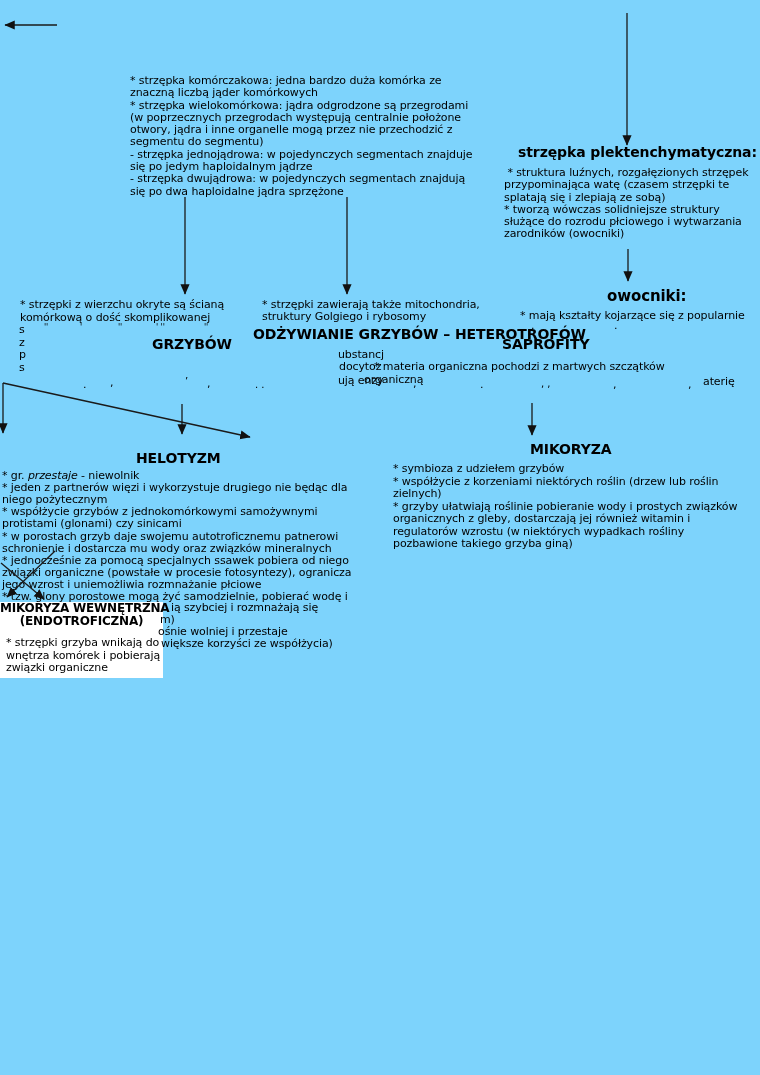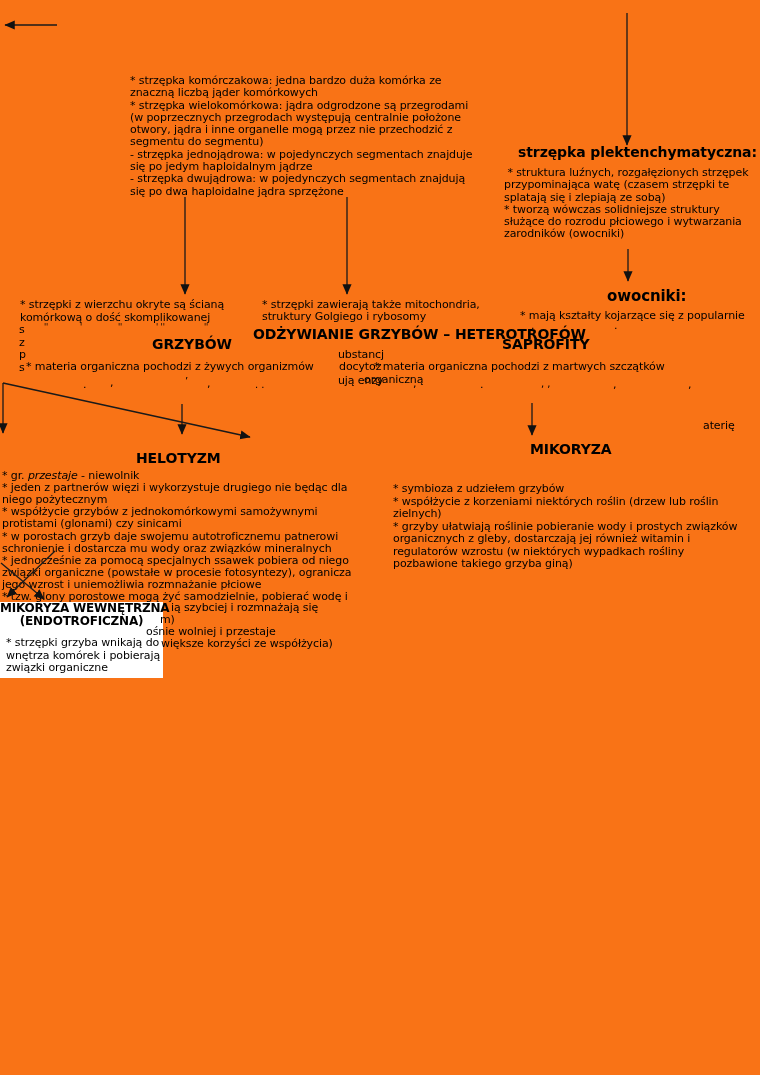--- a/index.html
+++ b/index.html
@@ -1,17 +1,17 @@
 <!DOCTYPE html>
 <html><head>
 <meta charset="utf-8">
 <style>
   html,body{margin:0;padding:0;background:#fff;}
   #canvas{
-    position:relative;width:760px;height:1075px;background:#f97316;overflow:hidden;
+    position:relative;width:760px;height:1075px;background:#7dd3fc;overflow:hidden;
     font-family:"DejaVu Sans","Liberation Sans",sans-serif;color:#000;
   }
   .txt{position:absolute;white-space:pre;font-size:11px;line-height:12.25px;letter-spacing:-0.1px;}
   .ttl{position:absolute;white-space:pre;font-size:14px;font-weight:700;letter-spacing:-0.1px;}
   #connector-layer{position:absolute;left:0;top:0;z-index:6;pointer-events:none;}
   #fragment-layer{position:absolute;left:0;top:0;width:100%;height:100%;z-index:4;}
   .frag{position:absolute;white-space:pre;font-size:11px;line-height:12px;letter-spacing:-0.1px;}
 
   #hyphae-block{left:130px;top:75px;line-height:12.3px;}
   #plekt-title{left:518px;top:144px;}
@@ -24,21 +24,21 @@
   #odzywianie-title{left:253px;top:326px;}
   #pasozyty-title{left:152px;top:336px;}
   #saprofity-title{left:502px;top:336px;}
   #pasozyty-bullet{left:26px;top:361px;}
   #saprofity-bullet{left:374px;top:361px;}
   #helotyzm-title{left:136px;top:450px;}
   #helotyzm-line1{left:2px;top:470px;}
   #helotyzm-line1 .it{font-style:italic;}
   #helotyzm-text{left:2px;top:482px;line-height:12.15px;}
   #mikoryza-title{left:530px;top:441px;}
-  #mikoryza-text{left:393px;top:463px;line-height:12.5px;margin-top:20px;}
+  #mikoryza-text{left:393px;top:463px;line-height:12.5px;}
   #endo-box{position:absolute;left:0;top:602px;width:163px;height:76px;background:#fff;z-index:3;}
   .endo-title{white-space:pre;text-align:center;font-weight:700;font-size:12px;line-height:12.6px;letter-spacing:-0.2px;}
   #endo-text{white-space:pre;font-size:11px;line-height:12.4px;margin-top:10px;margin-left:6px;letter-spacing:-0.1px;}
 </style>
 </head>
 <body>
 
 <div id="canvas">
 
   <svg id="connector-layer" width="760" height="1075" viewBox="0 0 760 1075">
@@ -88,21 +88,20 @@
 z
 p
 s</div>
 
   <div class="txt" id="organelles-block">* strzępki zawierają także mitochondria,
 struktury Golgiego i rybosomy</div>
 
   <div class="ttl" id="odzywianie-title">ODŻYWIANIE GRZYBÓW – HETEROTROFÓW</div>
 
   <div class="ttl" id="pasozyty-title">GRZYBÓW</div>
-  <div class="txt" id="pasozyty-bullet">* materia organiczna pochodzi z żywych organizmów</div>
 
   <div class="ttl" id="saprofity-title">SAPROFITY</div>
   <div class="txt" id="saprofity-bullet">* materia organiczna pochodzi z martwych szczątków</div>
 
   <div class="ttl" id="helotyzm-title">HELOTYZM</div>
   <div class="txt" id="helotyzm-line1"><span>* gr. </span><span class="it">przestaje</span><span> - niewolnik</span></div>
   <div class="txt" id="helotyzm-text">* jeden z partnerów więzi i wykorzystuje drugiego nie będąc dla
 niego pożytecznym
 * współżycie grzybów z jednokomórkowymi samożywnymi
 protistami (glonami) czy sinicami
@@ -128,24 +127,24 @@
     <div id="endo-text">* strzępki grzyba wnikają do
 wnętrza komórek i pobierają
 związki organiczne</div>
   </div>
 
   <div id="fragment-layer">
       <span class="frag" style="left: 338px; top: 349px;">ubstancj</span>
       <span class="frag" style="left: 339px; top: 361px;">docytoz</span>
       <span class="frag" style="left: 338px; top: 375px;">ują enzy</span>
       <span class="frag" style="left: 364px; top: 374px;">organiczną</span>
-      <span class="frag" style="left: 703px; top: 376px; margin-top: 44px;">aterię</span>
+      <span class="frag" style="left: 703px; top: 376px;">aterię</span>
       <span class="frag" style="left: 171px; top: 602px;">ią szybciej i rozmnażają się</span>
       <span class="frag" style="left: 160px; top: 614px;">m)</span>
-      <span class="frag" style="left: 146px; top: 626px; text-align: center;">ośnie wolniej i przestaje</span>
+      <span class="frag" style="left: 158px; top: 626px; text-align: center;">ośnie wolniej i przestaje</span>
       <span class="frag" style="left: 161px; top: 638px;">większe korzyści ze współżycia)</span>
       <span class="frag" style="left: 83px; top: 379px;">.</span>
       <span class="frag" style="left: 110px; top: 377px;">,</span>
       <span class="frag" style="left: 185px; top: 376px; font-size: 10px;">’</span>
       <span class="frag" style="left: 207px; top: 378px;">,</span>
       <span class="frag" style="left: 255px; top: 379px; font-size: 10px;">. .</span>
       <span class="frag" style="left: 413px; top: 378px;">,</span>
       <span class="frag" style="left: 480px; top: 379px;">.</span>
       <span class="frag" style="left: 541px; top: 378px; font-size: 10px;">, ,</span>
       <span class="frag" style="left: 613px; top: 379px;">,</span>

